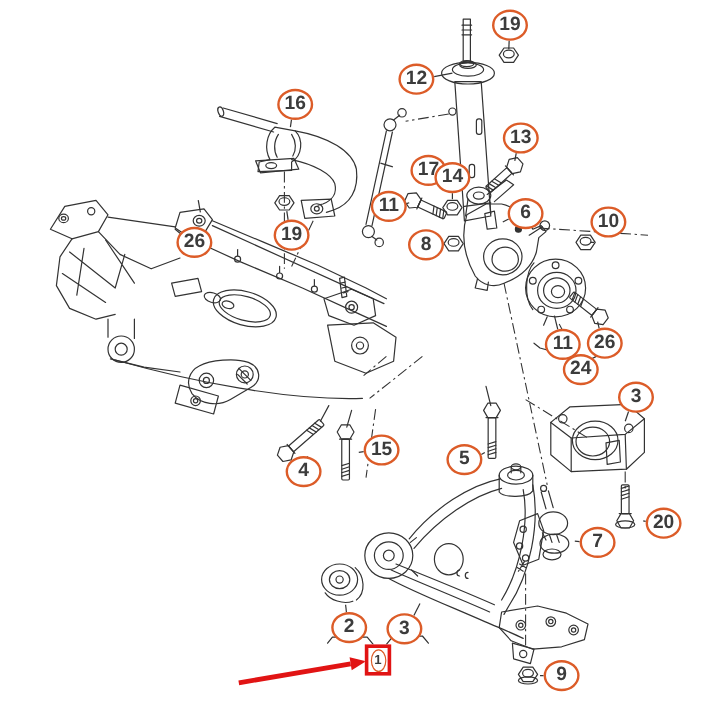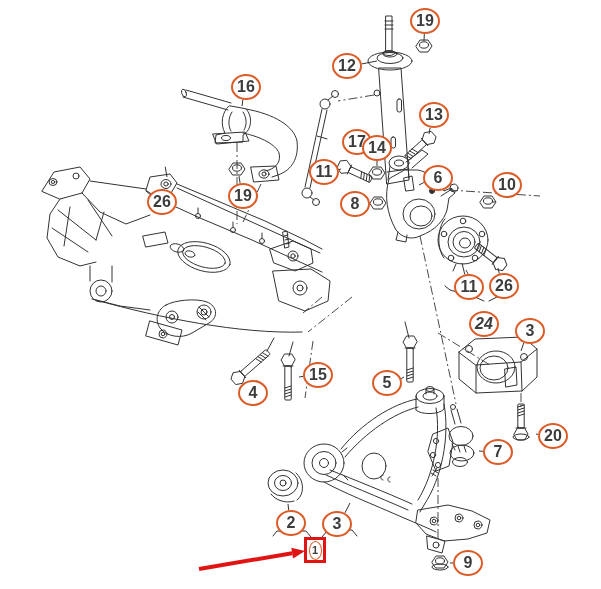--- a/index.html
+++ b/index.html
@@ -346,21 +346,21 @@
       <div class="callout" style="left: 327px; top: 129px; margin-left: 15px;">17</div>
       <div class="callout" style="left: 362px; top: 135px;">14</div>
       <div class="callout" style="left: 309px; top: 159px;">11</div>
       <div class="callout" style="left: 340px; top: 191px;">8</div>
       <div class="callout" style="left: 423px; top: 165px;">6</div>
       <div class="callout" style="left: 492px; top: 172px;">10</div>
       <div class="callout" style="left: 147px; top: 141px; margin-top: 48px;">26</div>
       <div class="callout" style="left: 228px; top: 183px;">19</div>
       <div class="callout" style="left: 454px; top: 274px;">11</div>
       <div class="callout" style="left: 489px; top: 273px;">26</div>
-      <div class="callout" style="left: 469px; top: 311px; font-style: italic;">24</div>
+      <div class="callout" style="left: 469px; top: 295px;">24</div>
       <div class="callout" style="left: 238px; top: 380px;">4</div>
       <div class="callout" style="left: 303px; top: 362px;">15</div>
       <div class="callout" style="left: 372px; top: 370px;">5</div>
       <div class="callout" style="left: 515px; top: 318px;">3</div>
       <div class="callout" style="left: 538px; top: 423px;">20</div>
       <div class="callout" style="left: 483px; top: 439px;">7</div>
       <div class="callout" style="left: 453px; top: 550px;">9</div>
       <div class="callout" style="left: 276px; top: 510px;">2</div>
       <div class="callout" style="left: 322px; top: 511px;">3</div>
       <div class="highlight-box" style="left: 304px; top: 537px;">

